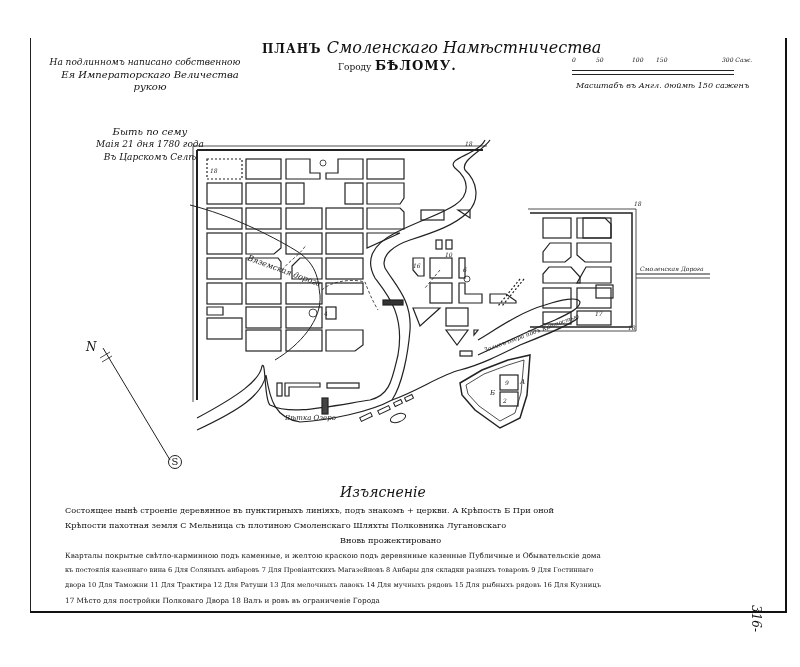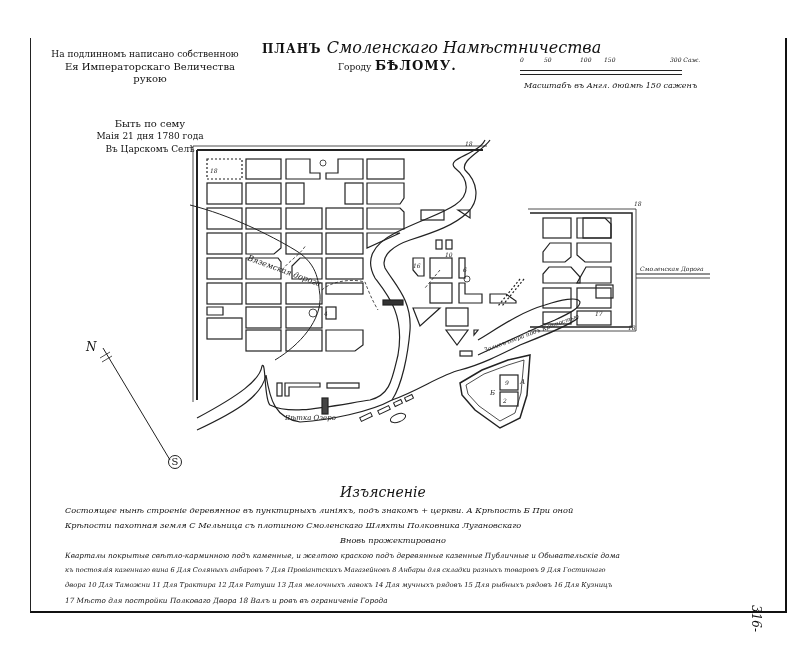--- a/index.html
+++ b/index.html
@@ -5,31 +5,31 @@
   html, body { margin:0; padding:0; background:#ffffff; }
   body { width:800px; height:667px; position:relative; overflow:hidden;
          font-family:"DejaVu Serif", serif; color:#111; }
   .abs { position:absolute; }
   .frame { position:absolute; left:30px; top:38px; width:754px; height:573px;
            border-left:1.5px solid #222; border-right:2px solid #111; border-bottom:2px solid #111; }
   .title-main { left:262px; top:38px; font-size:12px; font-weight:bold; letter-spacing:1px; white-space:nowrap; }
   .title-main .script { font-family:"DejaVu Serif", serif; font-style:italic; font-weight:normal; letter-spacing:0; font-size:16px; }
   .title-town { left:338px; top:58px; font-size:11px; white-space:nowrap; }
   .title-town b { font-size:13px; letter-spacing:1px; }
-  .approval { left:55px; top:48px; width:190px; font-size:9px; line-height:12.5px; text-align:center; }
+  .approval { left:55px; top:56px; width:190px; font-style:italic; font-size:9px; line-height:12.5px; text-align:center; }
   .approval div:nth-child(1) { margin-left:-10px; }
   .approval div:nth-child(2) { font-size:10px; }
   .approval div:nth-child(3) { font-size:10px;margin-top:32px; }
-  .scale { left:520px; top:56px; width:220px; }
+  .scale { left:572px; top:56px; width:220px; }
   .scale-ticks { position:relative; height:14px; font-size:6px; font-style:italic; }
   .scale-ticks span { position:absolute; top:0; }
   .scale-bar { height:3px; border-top:1px solid #222; border-bottom:1px solid #222; margin-right:58px; }
   .scale-caption { font-size:8px; font-style:italic; margin-top:6px; padding-left:4px; white-space:nowrap; }
   .legend-title { left:340px; top:484px; font-size:14px; font-style:italic; font-weight:normal; }
-  .legend-line { font-size:8.2px; font-style:italic; white-space:nowrap; line-height:15px; }
+  .legend-line { font-size:8.2px; white-space:nowrap; line-height:15px; }
   .compass-n { left:86px; top:340px; font-size:12px; font-style:italic; }
   .compass-s { left:168px; top:455px; font-size:10px; border:1px solid #222; border-radius:50%; width:12px; height:12px; line-height:12px; text-align:center; }
   .pagenum { left:763px; top:605px; font-size:12px; font-style:italic; transform:rotate(90deg); transform-origin:left top; white-space:nowrap; }
   svg text { font-family:"DejaVu Serif", serif; font-style:italic; }
 </style>
 </head>
 <body>
 
 <div class="frame"></div>
 

